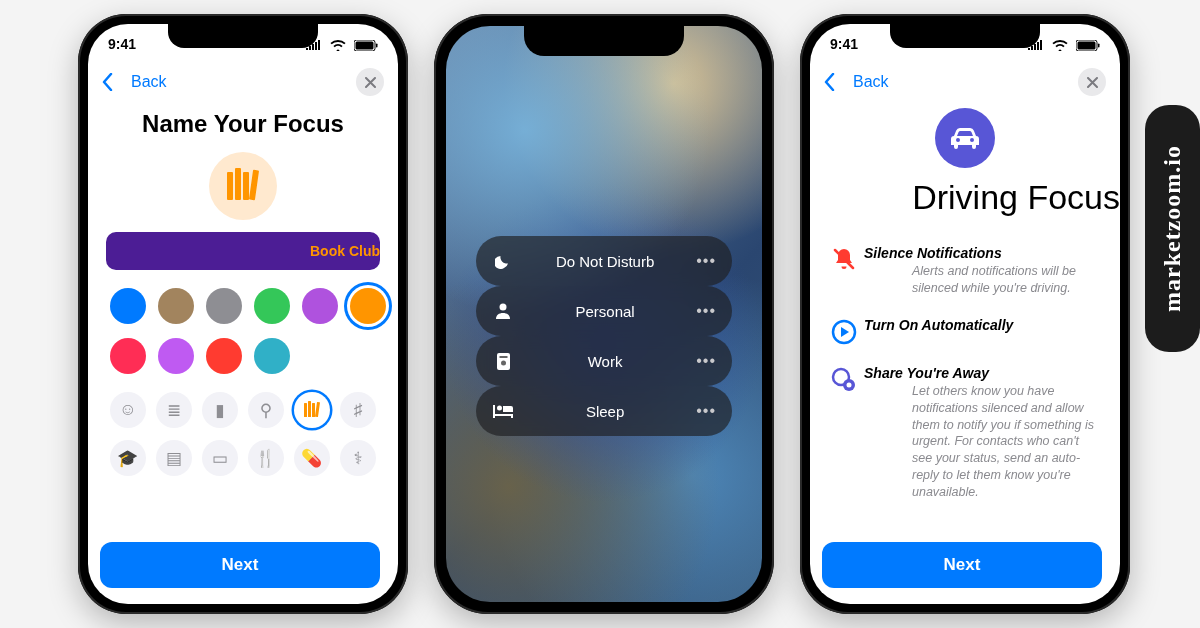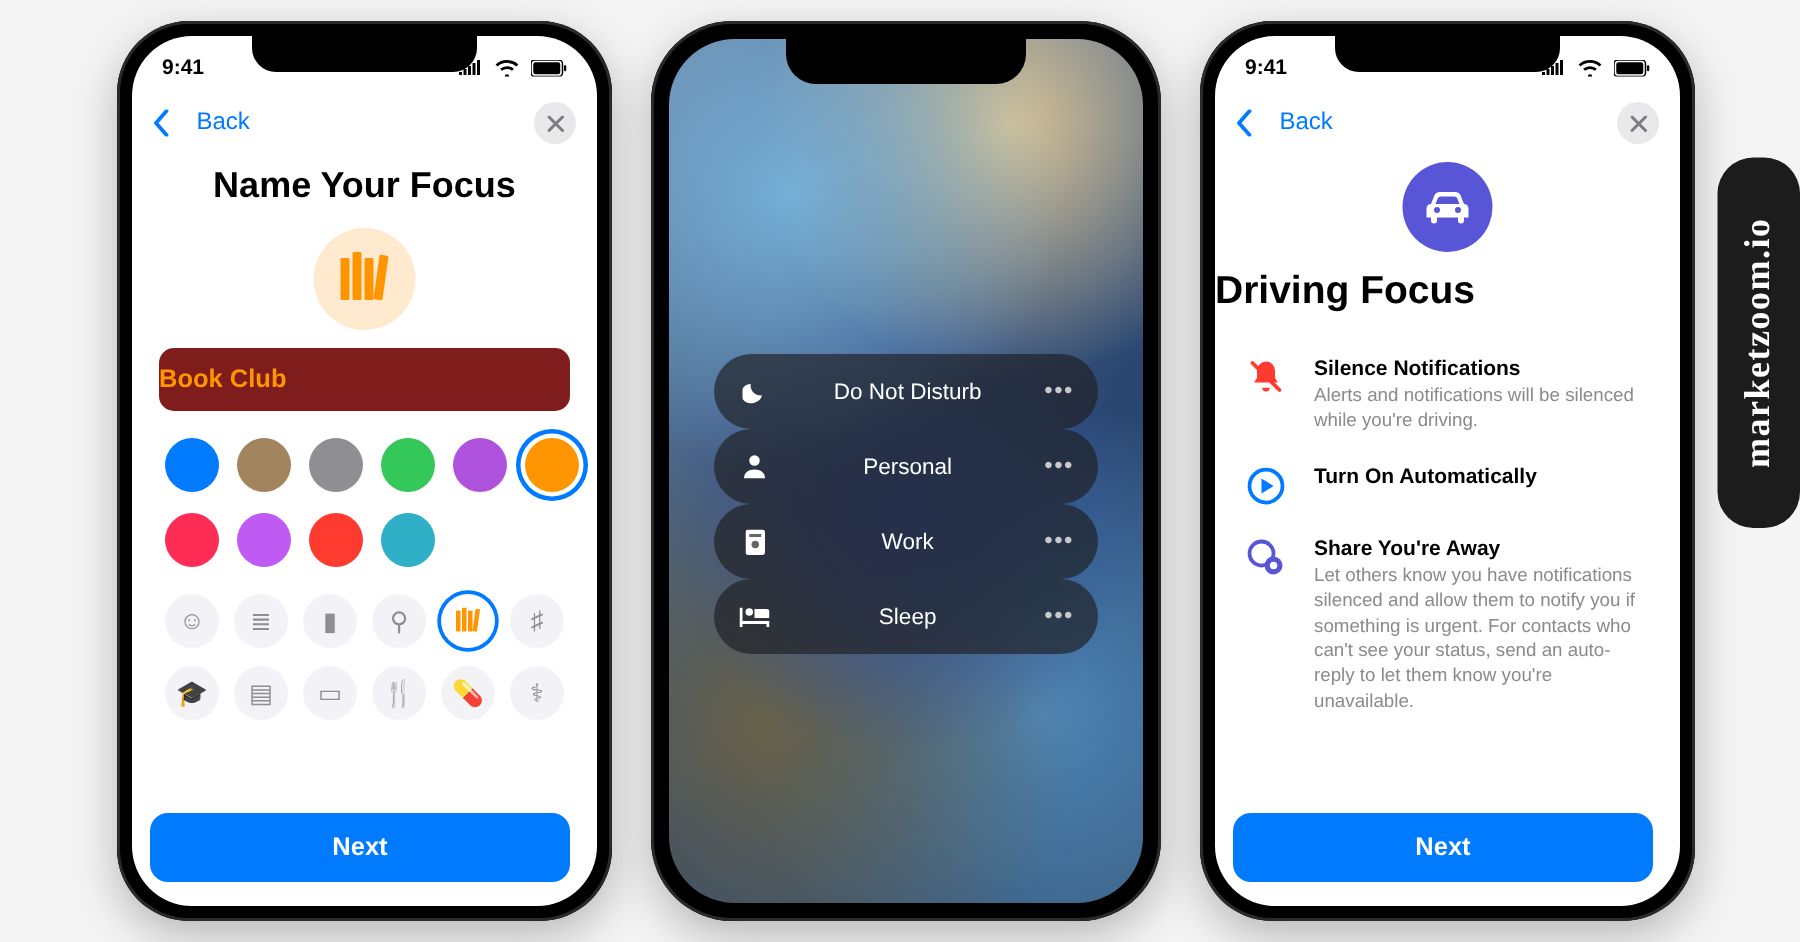--- a/index.html
+++ b/index.html
@@ -56,22 +56,22 @@
     font-size: 14px; cursor: pointer;
   }
   
   .p1 h1 { text-align: center; font-size: 24px; font-weight: 700; margin-top: 6px; }
   .hero-icon {
     width: 68px; height: 68px; border-radius: 50%;
     background: #ffe9cf; margin: 14px auto 12px;
     display: flex; align-items: center; justify-content: center;
   }
   .name-field {
-    margin: 0 18px; background: #7f1d1d; border-radius: 10px;
-    text-align: left; padding: 11px 0; color: #ff9500; font-weight: 600; font-size: 17px;
+    margin: 0 18px; background: #4c1d95; border-radius: 10px;
+    text-align: right; padding: 11px 0; color: #ff9500; font-weight: 600; font-size: 14px;
   }
   .colors {
     display: grid; grid-template-columns: repeat(6, 1fr);
     gap: 14px 12px; padding: 18px 22px 8px;
   }
   .color-dot {
     width: 36px; height: 36px; border-radius: 50%; cursor: pointer;
     justify-self: center;
   }
   .color-dot.selected {
@@ -125,25 +125,25 @@
     padding: 0 16px; cursor: pointer;
   }
   .pill .pi { width: 22px; display: flex; justify-content: center; }
   .pill .pl { flex: 1; text-align: center; }
   .pill .pm { color: #c9c9cc; font-size: 16px; letter-spacing: 1px; }
   
   .p3 .hero2 {
     width: 60px; height: 60px; border-radius: 50%; background: #5856d6;
     margin: 4px auto 10px; display: flex; align-items: center; justify-content: center;
   }
-  .p3 h1 { text-align: left; font-size: 26px; font-weight: 700; margin-bottom: 18px;}
-  .feat { display: flex; gap: 18px; padding: 10px 20px; }
+  .p3 h1 { text-align: right; font-size: 34px; font-weight: 400; margin-bottom: 18px;}
+  .feat { display: flex; gap: 6px; padding: 10px 20px; font-style: italic; }
   .feat .fi { width: 28px; flex-shrink: 0; display: flex; justify-content: center; padding-top: 2px;}
   .feat .ft { font-size: 14px; font-weight: 700; color: #000; margin-bottom: 2px;}
-  .feat .fd { font-size: 12.5px; color: #8a8a8f; line-height: 1.35;}
+  .feat .fd { font-size: 12.5px; color: #8a8a8f; line-height: 1.35; margin-left: 48px;}
   
   .wm {
     position: absolute; right: 0; top: 105px;
     background: #1c1c1c; color: #fff;
     border-radius: 24px;
     padding: 40px 14px;
     font-family: Georgia, 'Times New Roman', serif;
     font-weight: 600; font-size: 24px;
     writing-mode: vertical-rl; text-orientation: mixed;
     transform: rotate(180deg);

